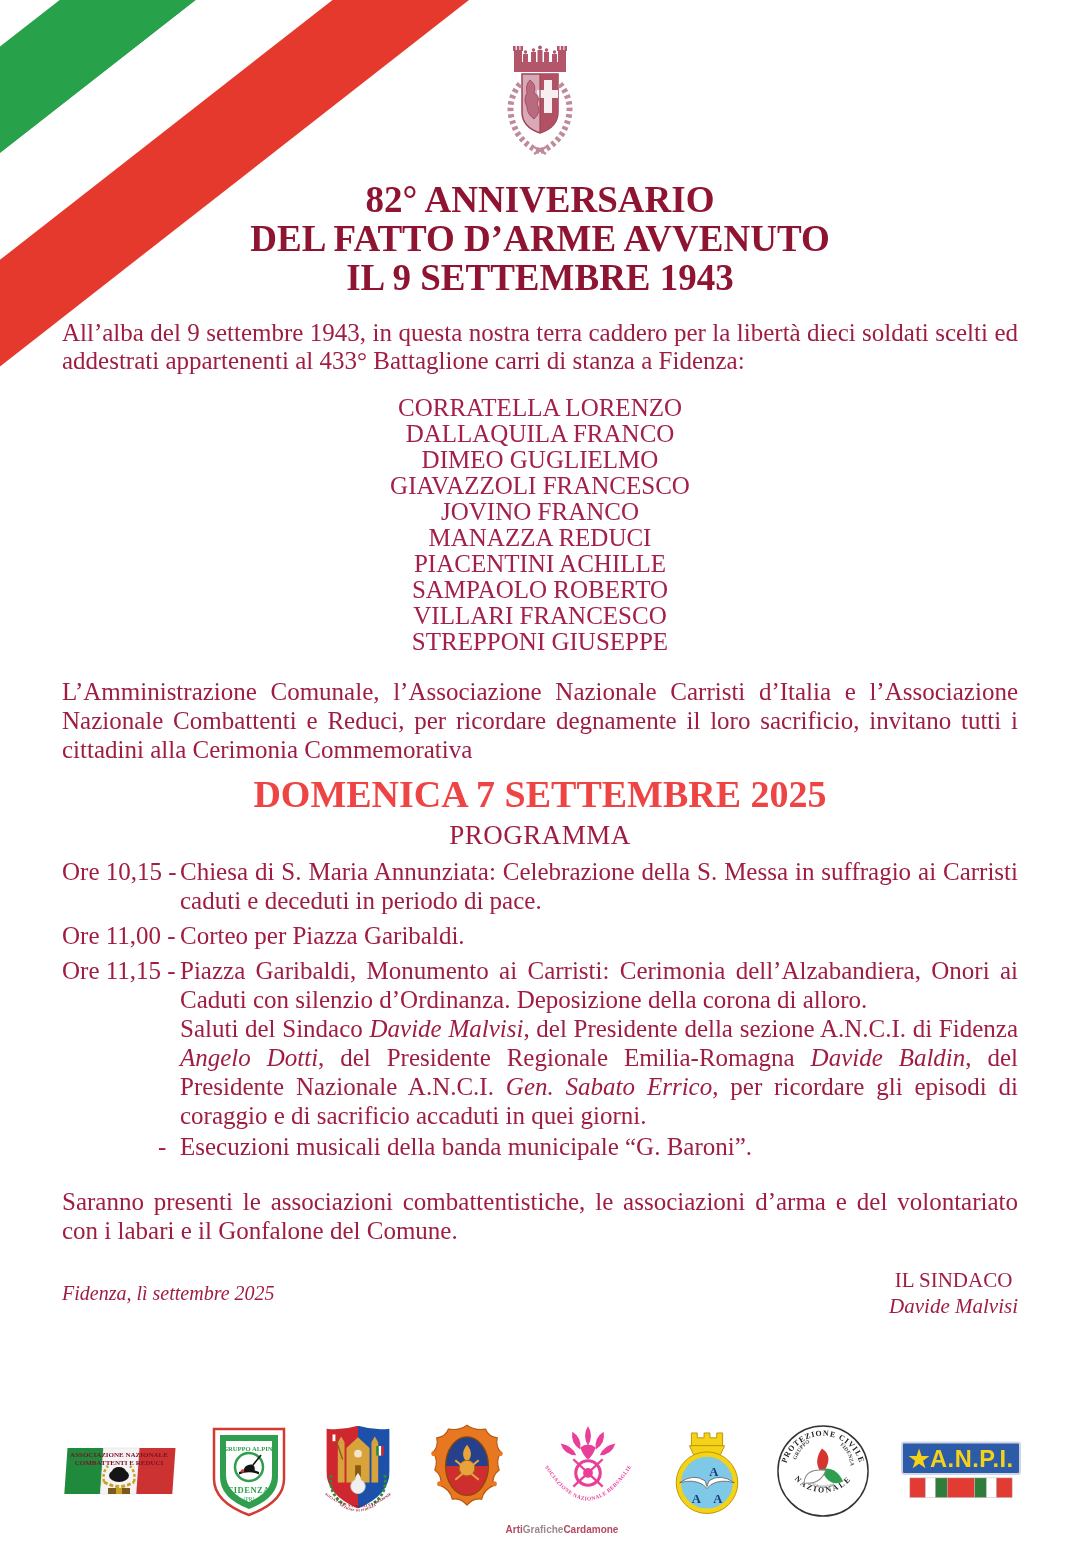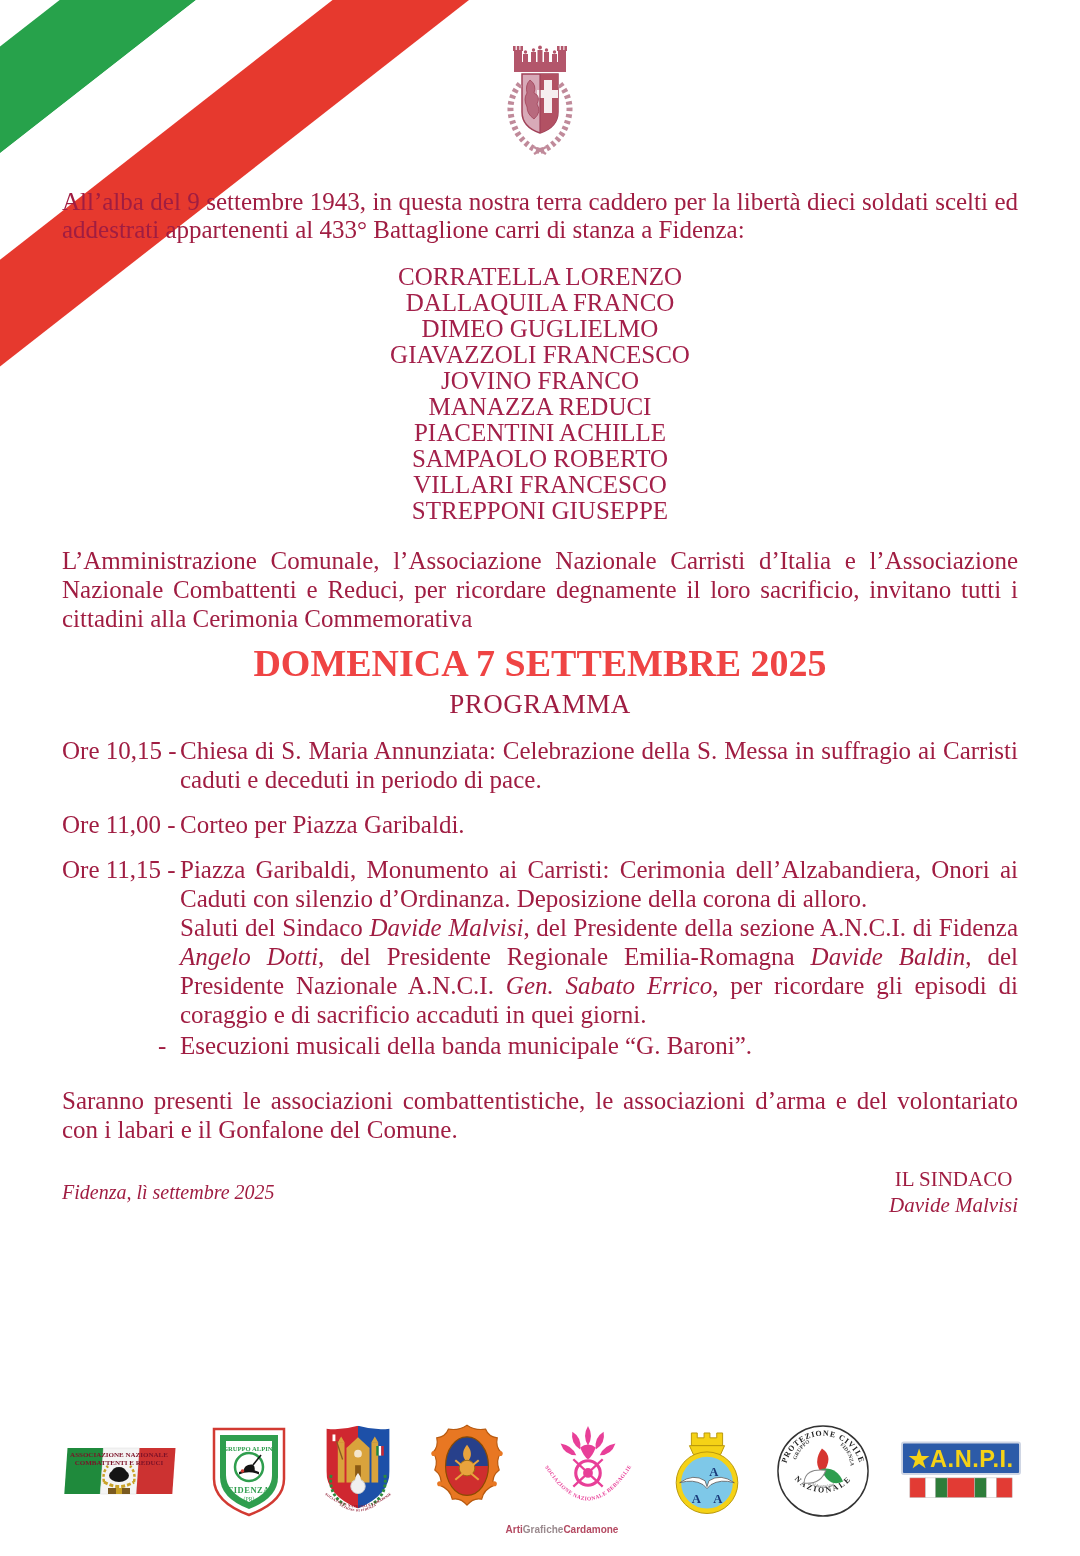--- a/index.html
+++ b/index.html
@@ -16,21 +16,21 @@
           color:#9d2646;margin-top:18px;letter-spacing:1.5px;}
   .main-title{ text-align:center;font-weight:bold;font-size:37px;line-height:39px;color:#8e1432;margin-top:14px;}
   
   .intro{margin:22px 62px 0;font-size:25px;line-height:28px;text-align:justify;}
   .names{margin-top:20px;text-align:center;font-size:25px;line-height:26px;color:#a3204a;}
   .invitation{margin:22px 62px 0;font-size:25px;line-height:29px;text-align:justify;}
   .domenica{text-align:center;font-size:38px;font-weight:bold;color:#ef4444;margin-top:8px;line-height:44px;}
   .programma{text-align:center;font-size:27px;margin-top:4px;letter-spacing:.5px;}
   
   .program{margin:6px 62px 0;font-size:25px;line-height:29px;}
-  .prog-entry{display:flex;margin-top:16px;}
+  .prog-entry{display:flex;margin-top:6px;}
   .prog-time{flex:0 0 118px;}
   .prog-text{flex:1;text-align:justify;}
   .prog-text .para{margin:0;}
   .prog-sub{display:flex;margin-top:2px;}
   .prog-sub-dash{flex:0 0 22px;margin-left:96px;}
   .it{font-style:italic;}
   .closing{margin:26px 62px 0;font-size:25px;line-height:29px;text-align:justify;}
   
   .sign-row{display:flex;justify-content:space-between;align-items:center;margin:22px 62px 0;}
   .place-date{font-style:italic;font-size:20px;}
@@ -88,20 +88,25 @@
         <path d="M52,40 V99" stroke="#a04158" stroke-width="1.2"></path>
       </g>
       <g fill="none" stroke="#c08a9a">
         <path d="M32,50 Q14,72 30,100 Q40,114 52,117" stroke-width="6" stroke-dasharray="3.5 3"></path>
         <path d="M72,50 Q90,72 74,100 Q64,114 52,117" stroke-width="6" stroke-dasharray="3.5 3"></path>
         <path d="M46,120 l12,-7 M46,113 l12,7" stroke-width="2.5"></path>
       </g>
     </svg>
 
 
+    <div class="main-title">
+        <div class="title-line">82° ANNIVERSARIO</div>
+        <div class="title-line">DEL FATTO D’ARME AVVENUTO</div>
+        <div class="title-line">IL 9 SETTEMBRE 1943</div>
+      </div>
 
     <div class="intro">All’alba del 9 settembre 1943, in questa nostra terra caddero per la libertà dieci soldati scelti ed addestrati appartenenti al 433° Battaglione carri di stanza a Fidenza:</div>
 
     <div class="names">
         <div class="name-line">CORRATELLA LORENZO</div>
         <div class="name-line">DALLAQUILA FRANCO</div>
         <div class="name-line">DIMEO GUGLIELMO</div>
         <div class="name-line">GIAVAZZOLI FRANCESCO</div>
         <div class="name-line">JOVINO FRANCO</div>
         <div class="name-line">MANAZZA REDUCI</div>

